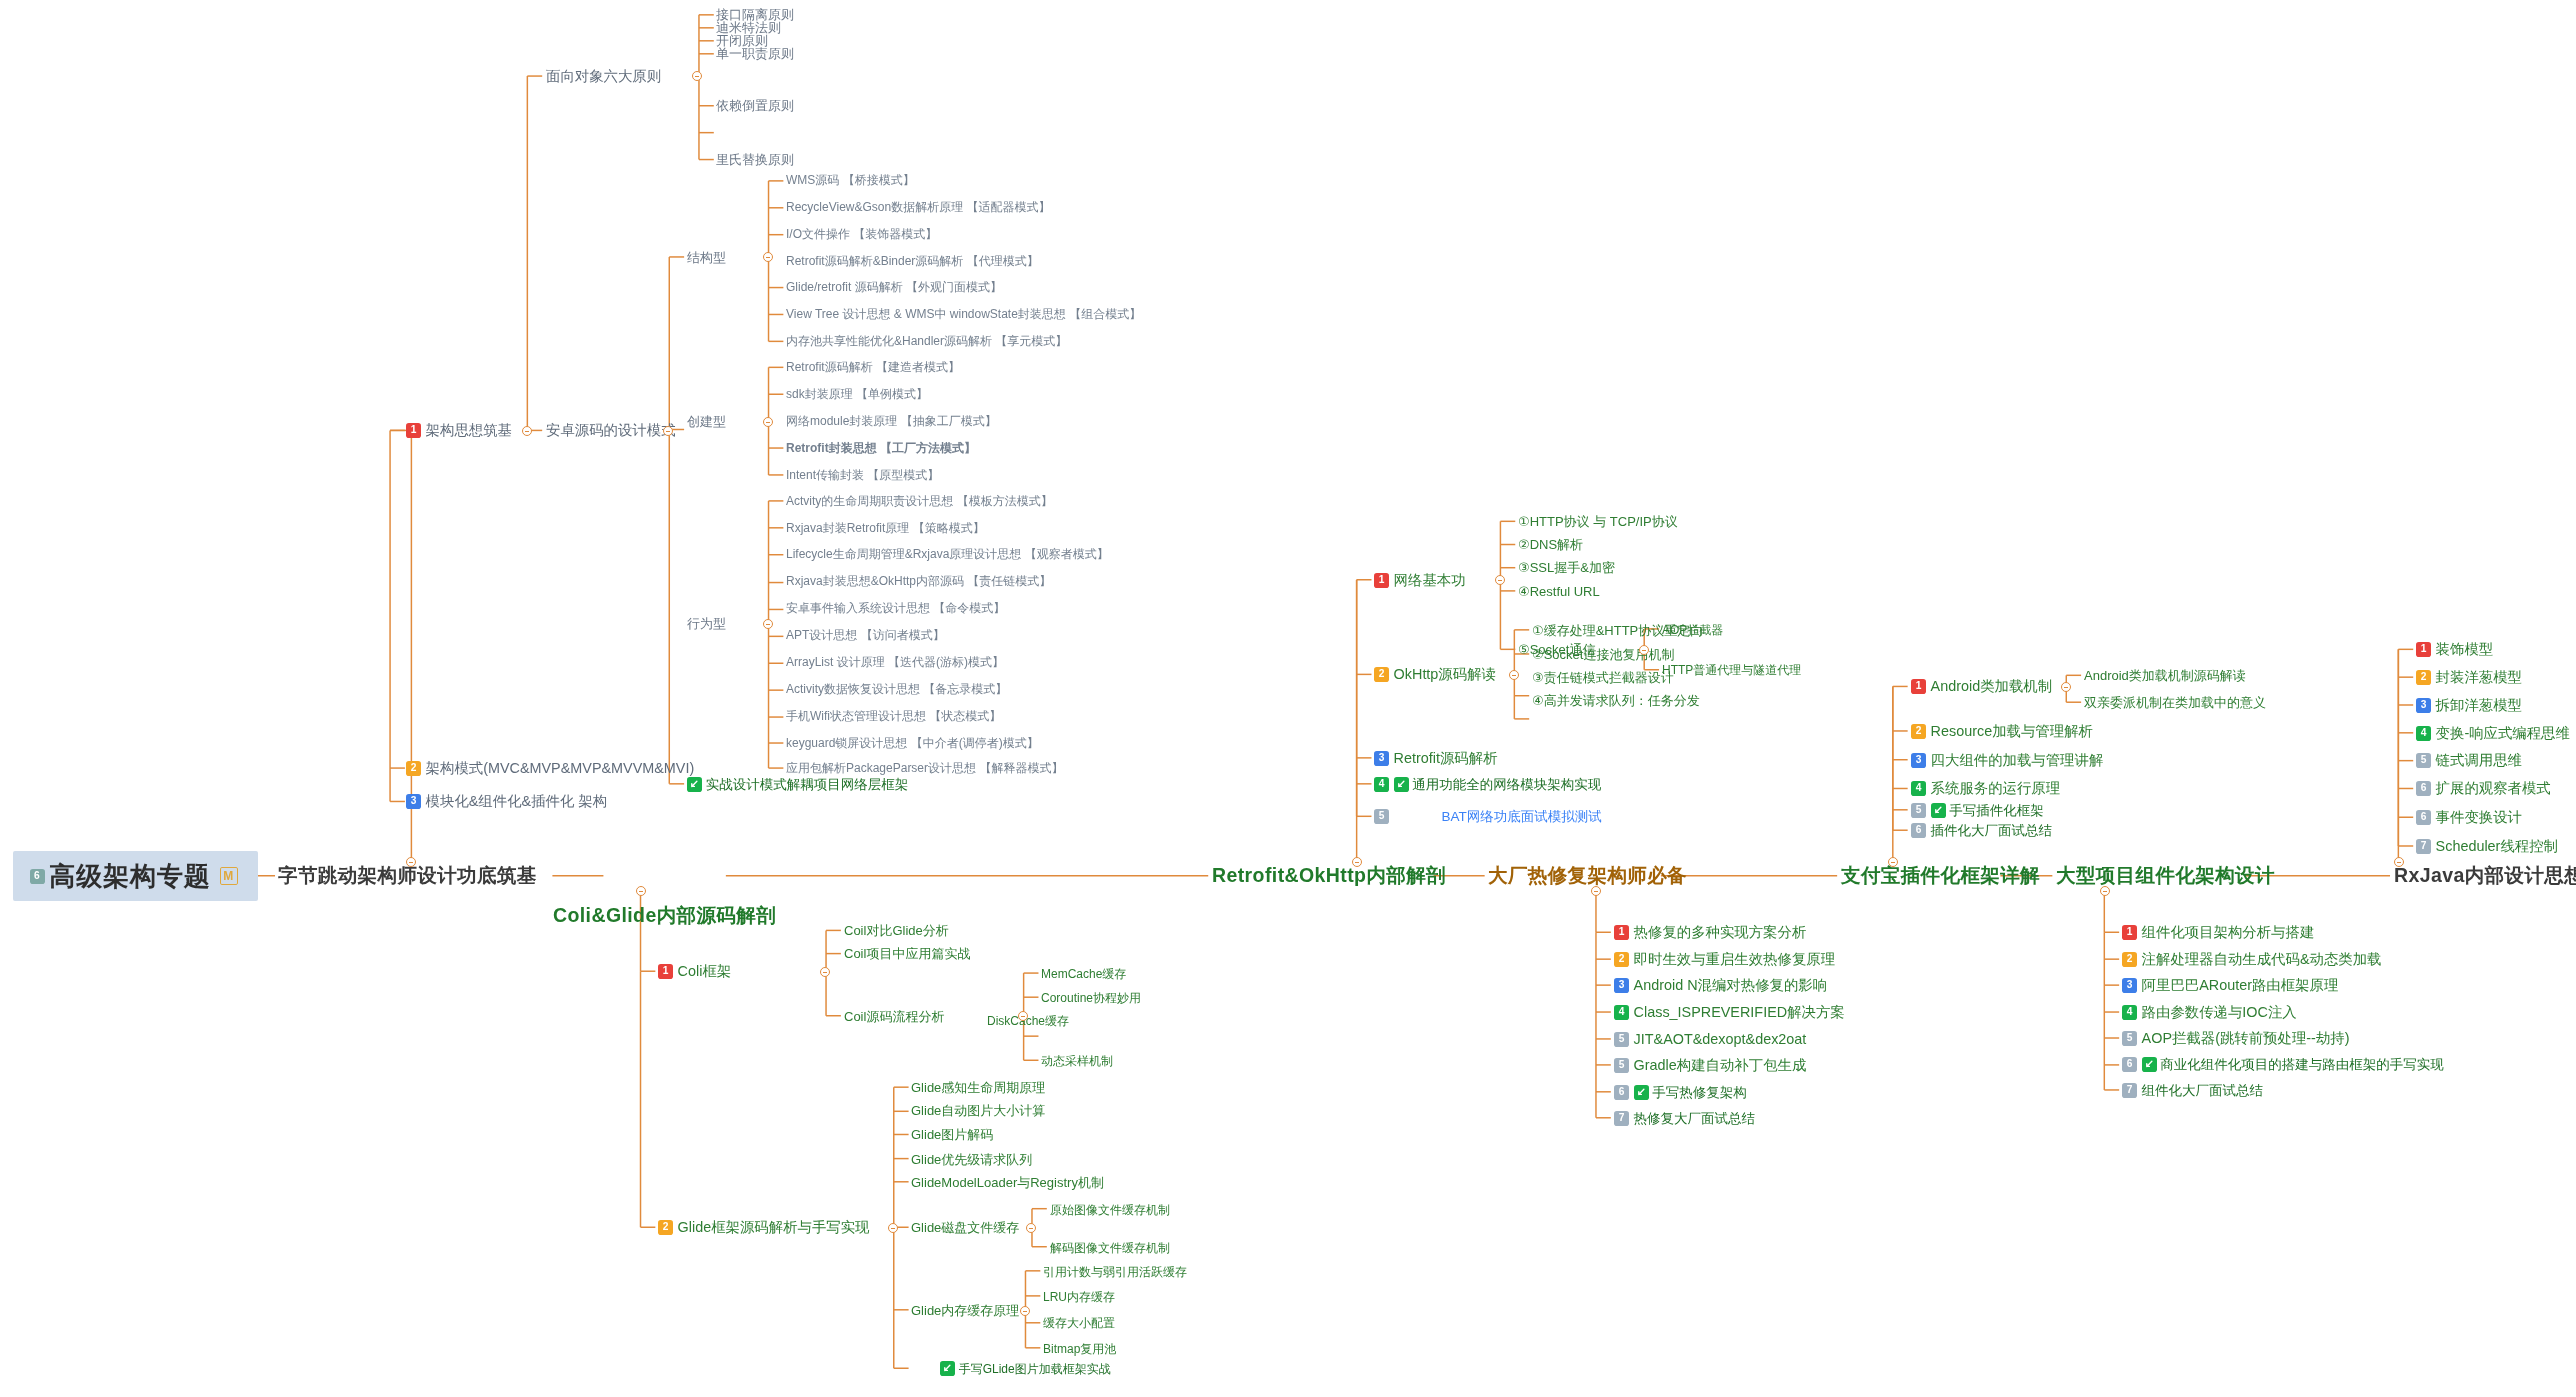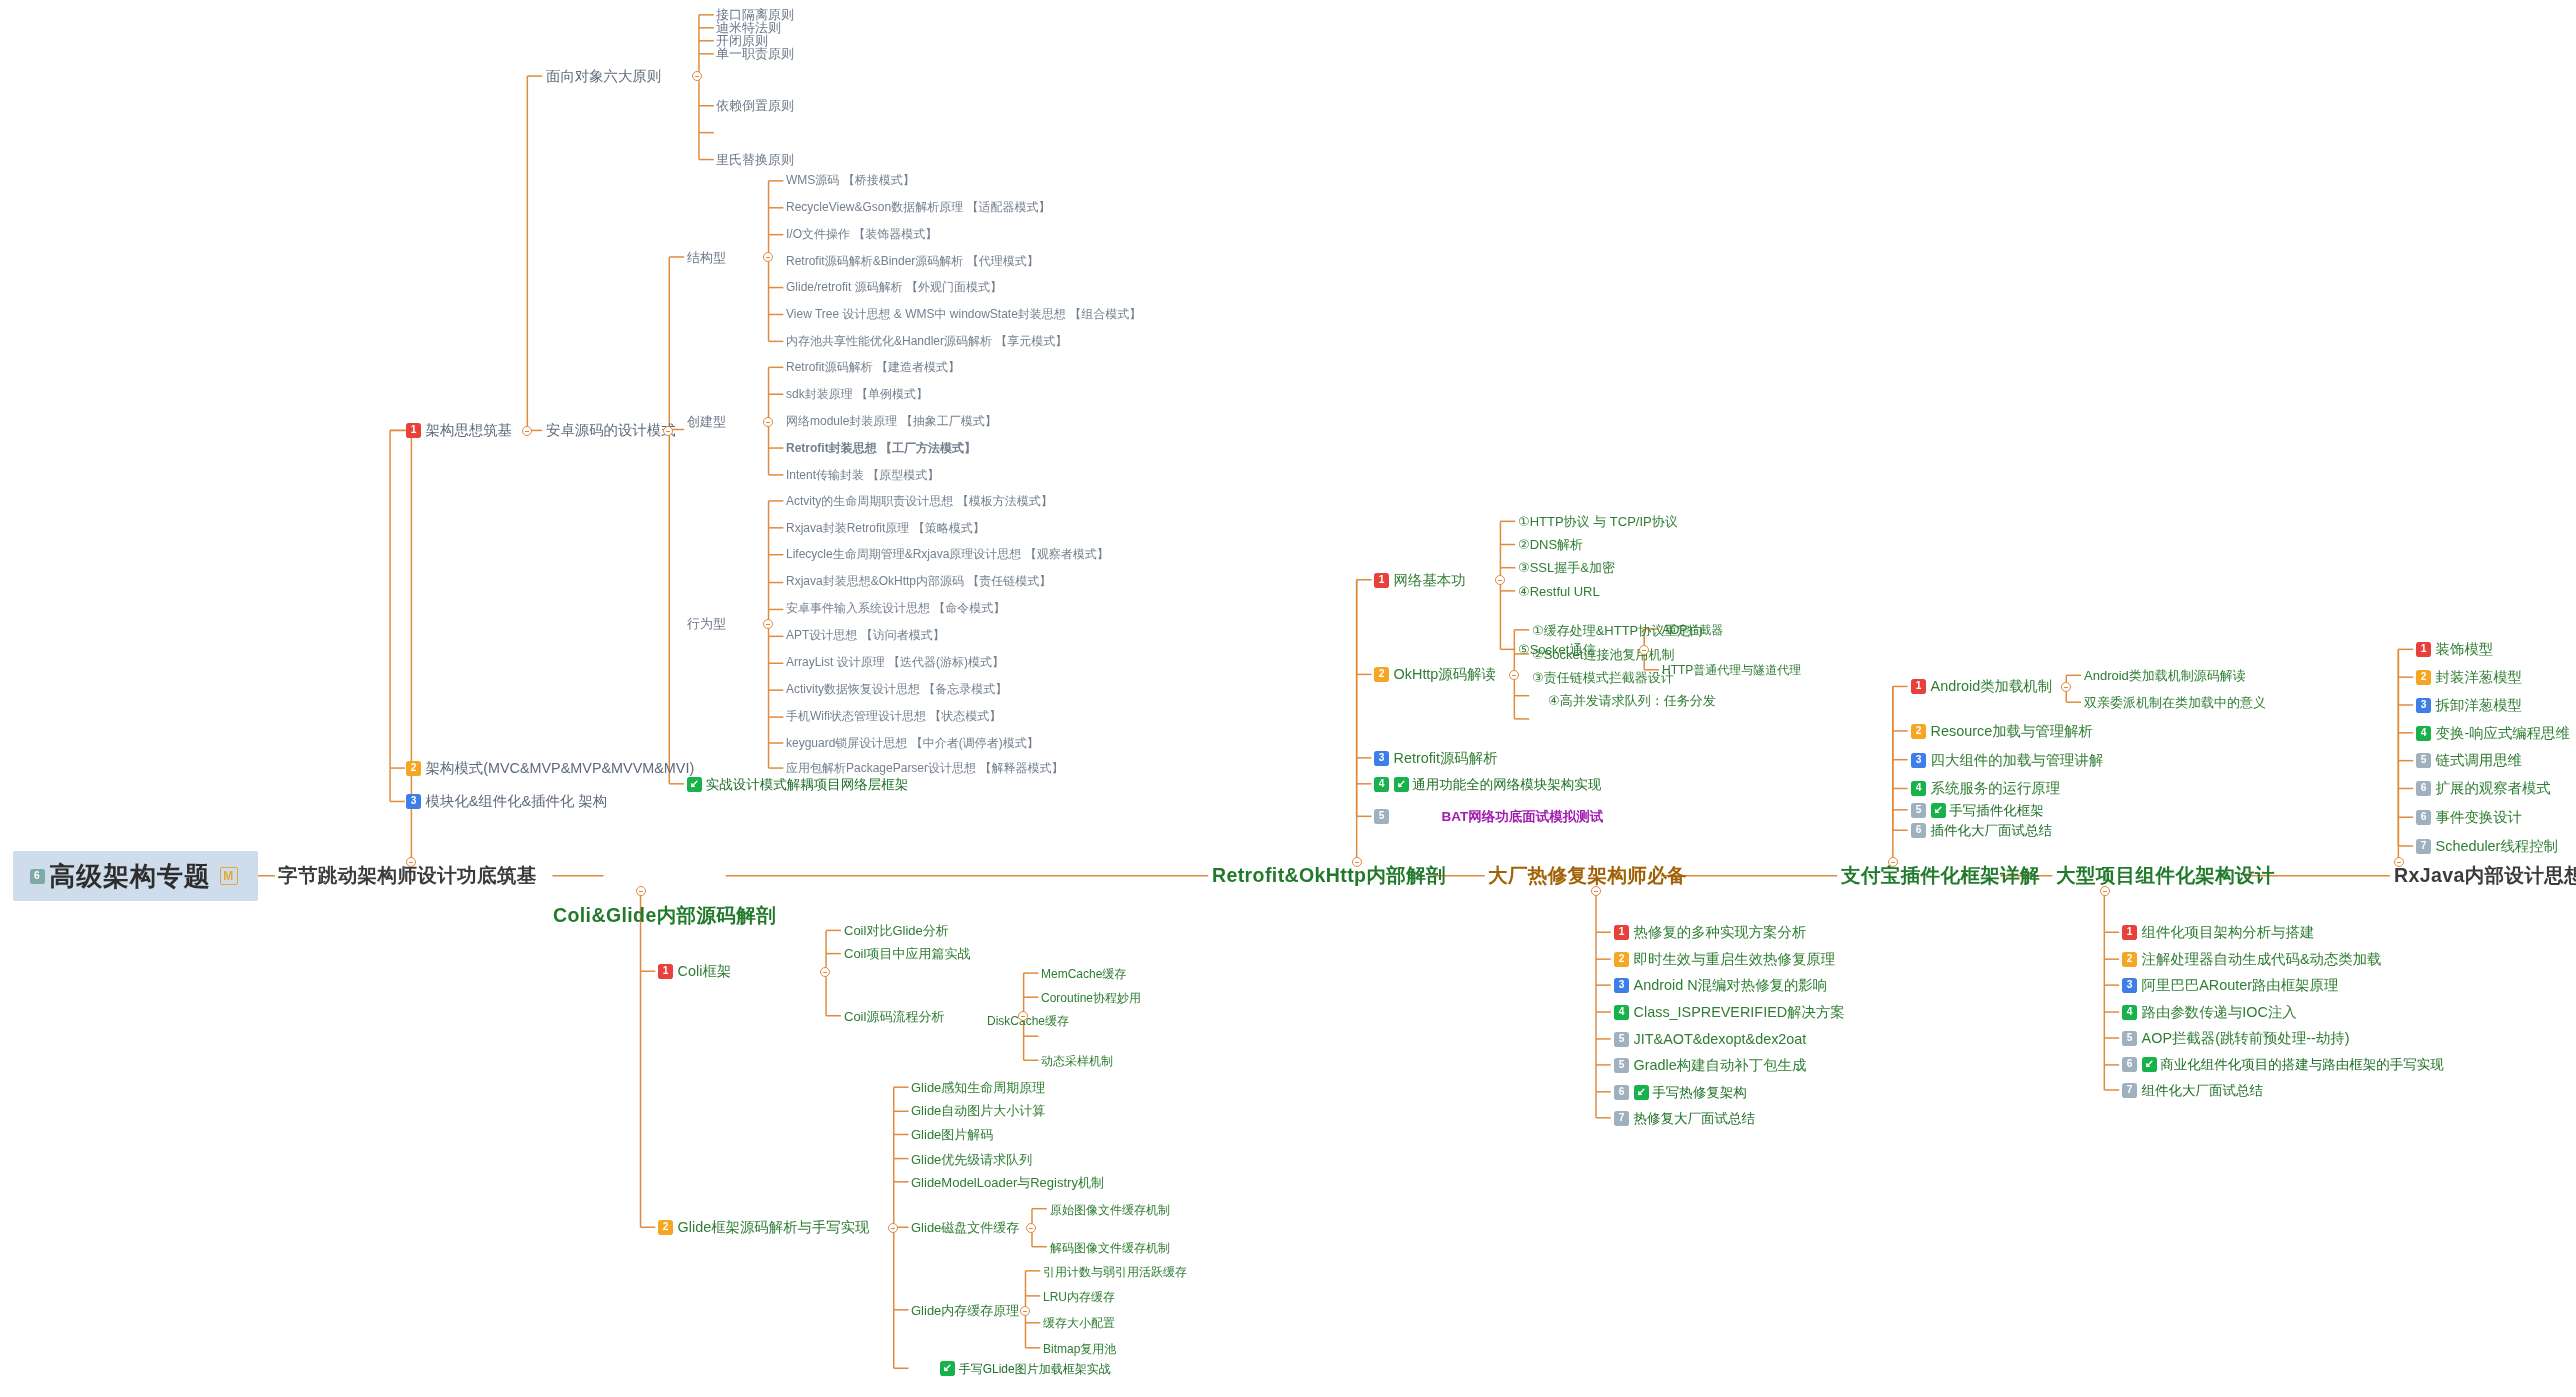--- a/index.html
+++ b/index.html
@@ -47,21 +47,21 @@
   .c-green { color: #217a2b; }
   .c-orange { color: #a16207; text-align: right; }
   
   .t2 { font-size: 14.4px; color: #5f6b7a; }
   .t2g { font-size: 14.4px; color: #2e7d32; }
   .t3 { font-size: 13px; color: #6b7787; }
   .t3g { font-size: 13px; color: #2e7d32; }
   .t4 { font-size: 12px; color: #74808f; }
   .t4g { font-size: 12px; color: #2e7d32; }
   .bold { font-weight: normal; color: #1f6f27; text-align: center; }
-  .bold-dark { font-weight: bold; color: #a21caf; padding-left: 48px; }
+  .bold-dark { font-weight: normal; color: #3b82f6; padding-left: 48px; }
   
   .badge {
     display: inline-flex;
     align-items: center;
     justify-content: center;
     width: 15px; height: 15px;
     border-radius: 2.8px;
     color: #fff;
     font-size: 10.2px;
     font-weight: bold;
@@ -616,21 +616,21 @@
 
   <div class="node t3g" style="left:1532px; top:624px;">
       <span>①缓存处理&amp;HTTP协议重定向</span>
     </div>
   <div class="node t3g" style="left:1532px; top:648px;">
       <span>②Socket连接池复用机制</span>
     </div>
   <div class="node t3g" style="left:1532px; top:671px;">
       <span>③责任链模式拦截器设计</span>
     </div>
-  <div class="node t3g" style="left:1532px; top:694px;margin-left:16px;">
+  <div class="node t3g" style="left:1532px; top:694px;">
       <span>④高并发请求队列：任务分发</span>
     </div>
 
   <div class="node t2g" style="left:1374px; top:751px;">
     <span class="badge b3">3</span>
     <span>Retrofit源码解析</span>
   </div>
 
   <div class="node" style="left:1374px; top:777px; font-size:13.5px;">
     <span class="badge b4">4</span>

